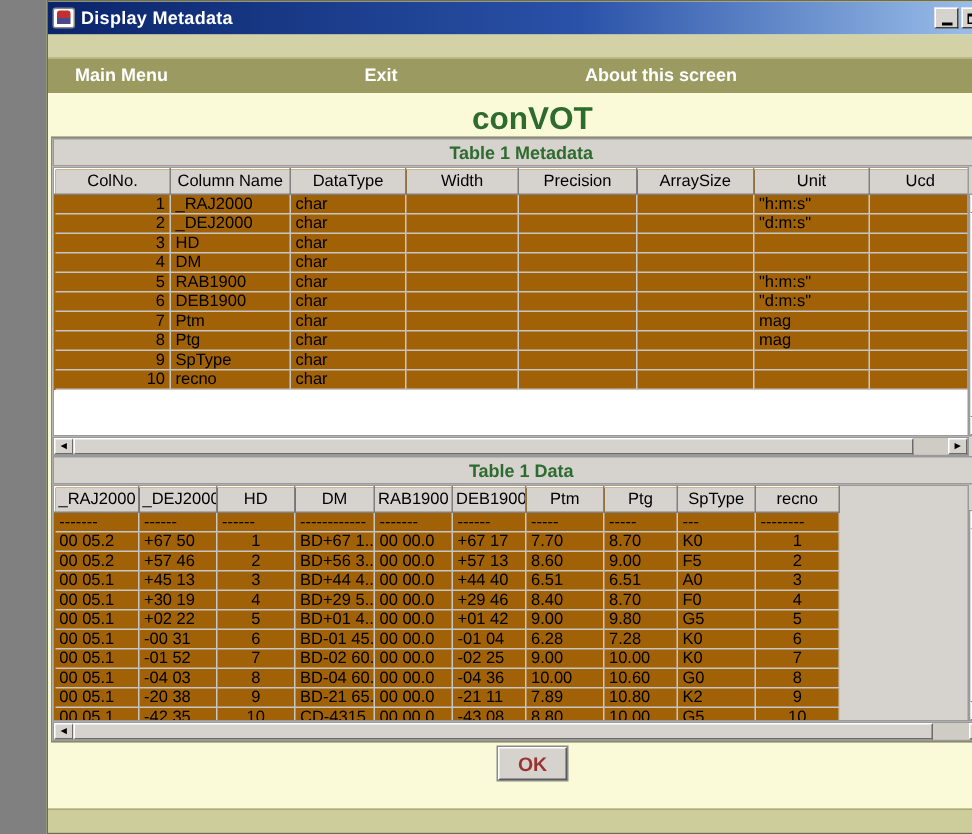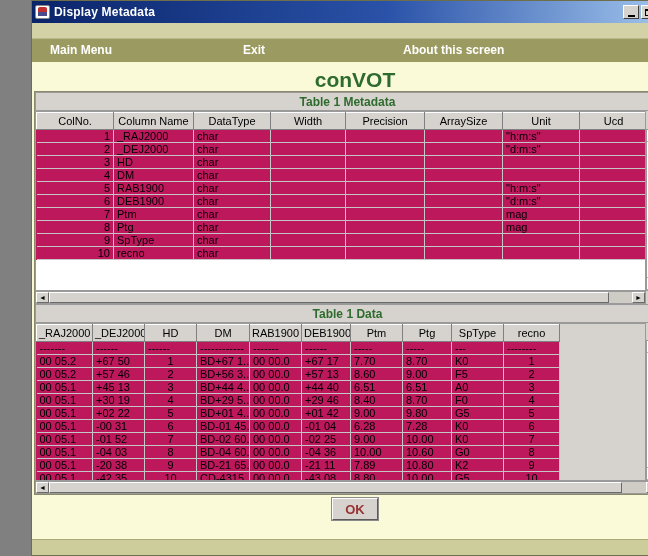--- a/index.html
+++ b/index.html
@@ -28,21 +28,21 @@
   .glyph-max { width:8px; height:7px; border:1px solid #000; border-top-width:2px; display:block; }
   .glyph-close { font-size:11px; font-weight:bold; line-height:10px; }
 
   
   .strip-top { position:absolute; top:22px; left:0; right:0; height:16px; background:#d2d2a6;
     border-bottom:1px solid #b9b98c; }
   .menubar { position:absolute; top:38px; left:0; right:0; height:23px; background:#9b9b61; }
   .menu-item { position:absolute; top:4px; color:#fff; font-weight:bold; font-size:12px; cursor:default; }
   .mi-main  { left:18px; }
   .mi-exit  { left:185px;padding-left:26px; }
-  .mi-about { left:371px; }
+  .mi-about { left:358px; }
   .strip-bottom { position:absolute; bottom:0; left:0; right:0; height:16px; background:#cdcd9b;
     border-top:1px solid #a8a878; }
 
   
   .main { position:absolute; top:61px; left:0; right:0; bottom:16px; background:#fafad8; }
   .app-title { text-align:center; color:#2e6b2e; font-weight:bold; font-size:21px; padding-top:6px; }
 
   .content { position:absolute; left:2px; right:2px; top:29px; height:404px;
     background:#d6d3ce; border:1px solid #8a8a6a; }
   .panels { position:absolute; left:0; top:0; bottom:0; right:15px; }
@@ -50,21 +50,21 @@
   .panel { position:absolute; left:0; right:0; }
   .meta-panel { top:0; height:212px; }
   .data-panel { top:212px; bottom:0; }
   .panel-title { height:19px; line-height:18px; text-align:center; background:#d6d3ce;
     border:1px solid #9a9a9a; color:#2e6b2e; font-weight:bold; font-size:12px; }
 
   .panel-area { position:absolute; left:0; top:19px; right:14px; bottom:13px;
     background:#fff; border:1px solid #9a9a9a; overflow:hidden; }
   .data-panel .panel-area { background:#d6d3ce; }
 
-  table.gridtable { border-collapse:collapse; table-layout:fixed; background:#be185d;
+  table.gridtable { border-collapse:collapse; table-layout:fixed; background:#a16207;
     font-size:11px; color:#000; }
   .meta-table { width:611px; }
   .data-table { width:523px; }
   .gridtable th { background:#d6d3ce; font-weight:normal; font-size:11px; height:17px;
     border:1px solid; border-color:#ffffff #808080 #808080 #ffffff; text-align:center;
     overflow:hidden; white-space:nowrap; padding:0 2px; }
   .gridtable td { height:13px; line-height:12px; border-right:1px solid #c6c6c6;
     border-bottom:1px solid #c6c6c6; padding:0 3px; overflow:hidden; white-space:nowrap; }
   .al-l { text-align:left; } .al-r { text-align:right; } .al-c { text-align:center; }
 

